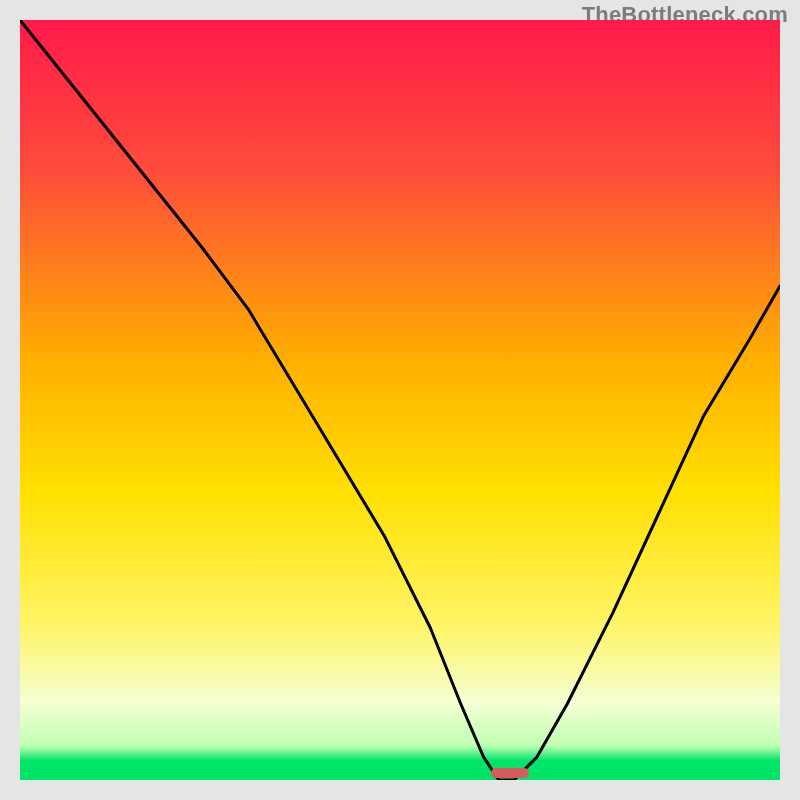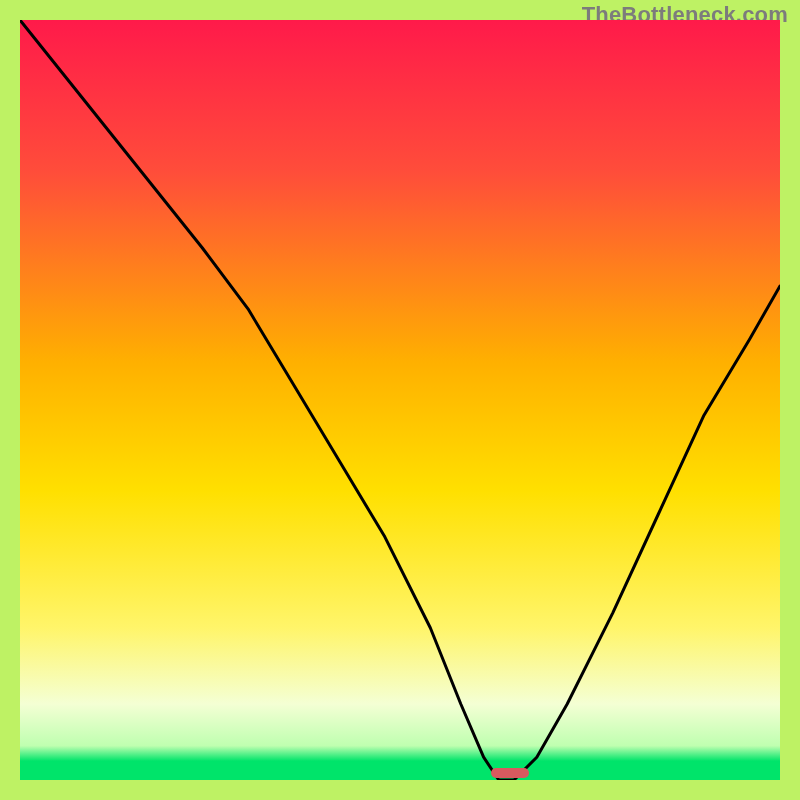--- a/index.html
+++ b/index.html
@@ -9,21 +9,21 @@
     height: 800px;
     background: #000;
     overflow: hidden;
   }
   .frame {
     position: absolute;
     left: 0;
     top: 0;
     width: 800px;
     height: 800px;
-    background: #bef264;
+    background: #e5e5e5;
   }
   .plot {
     position: absolute;
     left: 20px;
     top: 20px;
     width: 760px;
     height: 760px;
     overflow: hidden;
   }
   .gradient {

